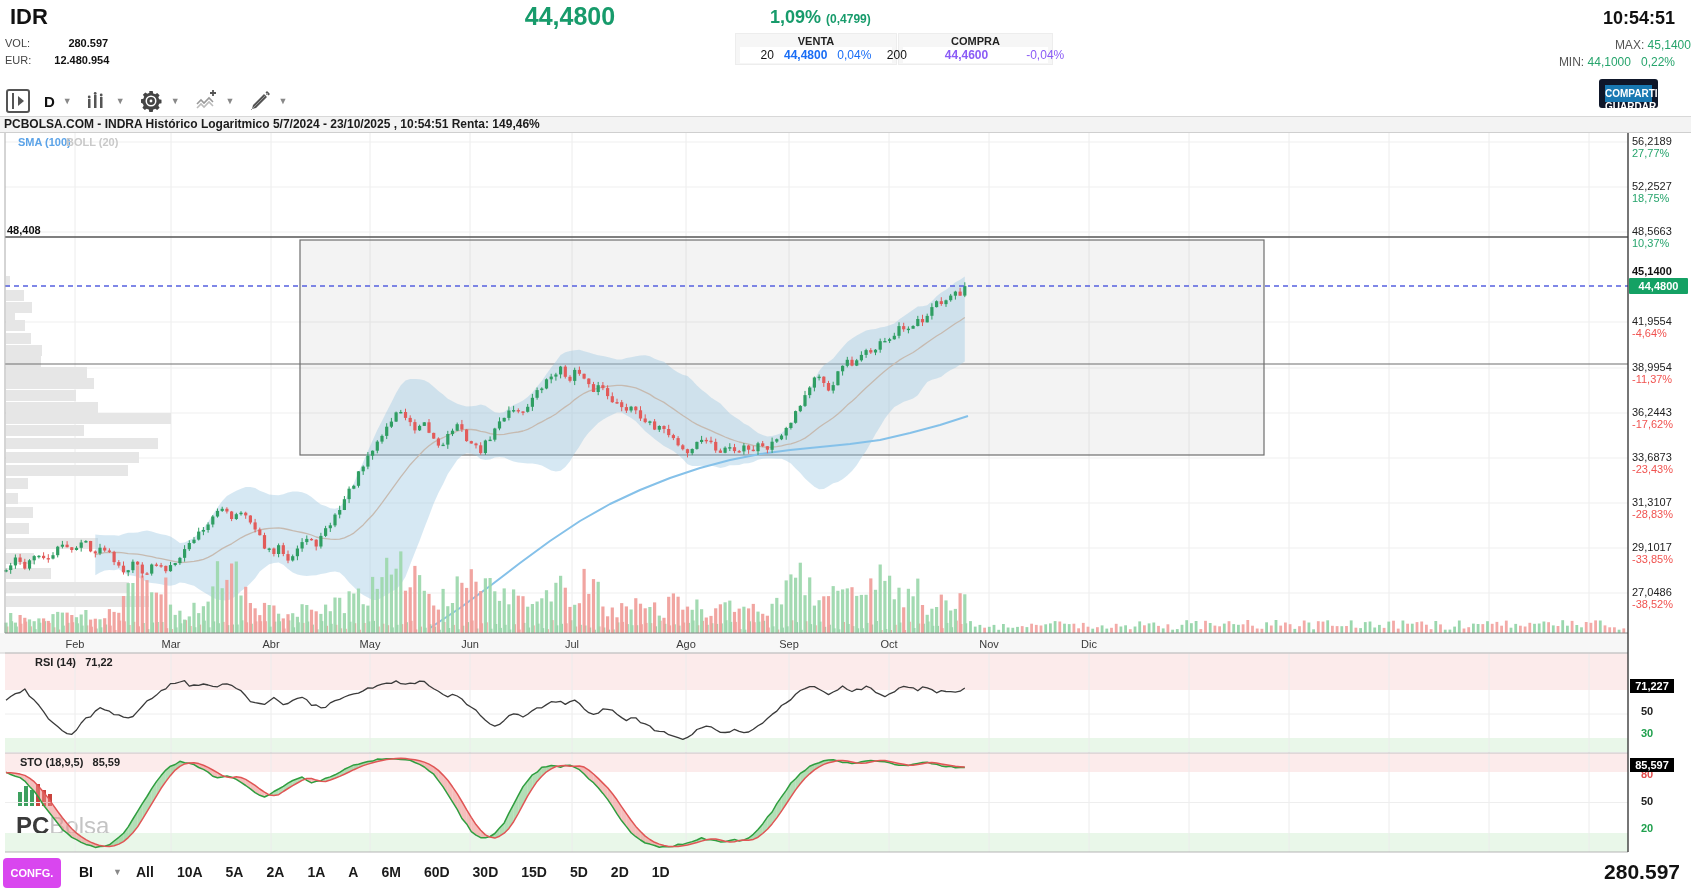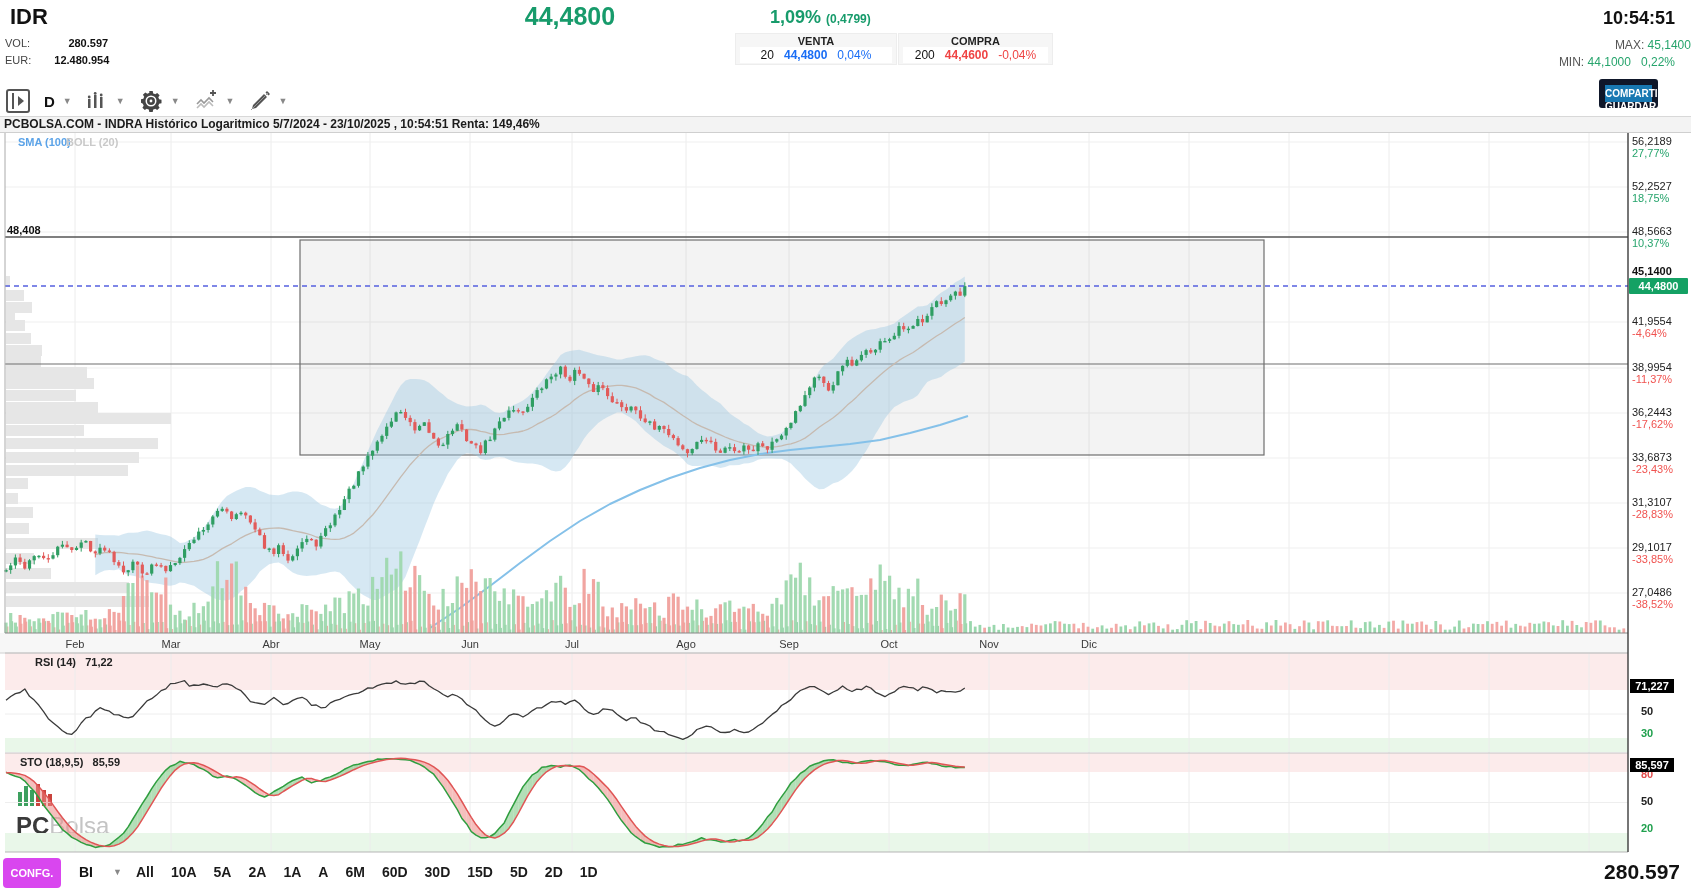--- a/index.html
+++ b/index.html
@@ -15,21 +15,21 @@
   .bigprice{left:480px;top:2px;width:180px;text-align:center;font-size:25px;font-weight:bold;color:#179b6b;}
   .pctline{left:770px;top:7px;font-weight:bold;color:#179b6b;font-size:18px;white-space:nowrap;}
   .pctline .paren{font-size:12px;}
   .quotebox{background:#f6f6f6;border:1px solid #ededed;font-size:12px;text-align:center;padding:1px 4px;}
   .quotebox .qlab{font-size:11px;font-weight:bold;color:#222;}
   .qrow{display:flex;gap:10px;justify-content:center;background:#fff;padding:1px 2px;}
   .clock{left:1560px;top:8px;width:115px;text-align:right;font-size:18px;font-weight:bold;color:#111;}
   .mmrow{font-size:12px;white-space:nowrap;}
   .mmrow .mlab{color:#555;}
   .grn{color:#26a46c;}
-  .red{color:#ef4444;}
+  .red{color:#8b5cf6;margin-left:28px;}
   .blu{color:#1a6ef5;}
   .blk{color:#111;}
   .sharebtn{left:1599px;top:79px;width:59px;height:29px;background:#1878b2;border:6px solid #0f172a;border-radius:3px;color:#fff;font-size:10px;font-weight:bold;text-align:center;line-height:13px;padding-top:2px;box-sizing:border-box;cursor:pointer;}
   .toolbar{left:6px;top:86px;height:30px;display:flex;align-items:center;gap:14px;}
   .tbtn{display:flex;align-items:center;gap:8px;cursor:pointer;}
   .caret{font-size:9px;color:#888;}
   .tfD{font-size:15px;font-weight:bold;color:#111;}
   .collapse{width:24px;height:24px;border:2px solid #555;border-radius:3px;display:flex;align-items:center;box-sizing:border-box;}
   .collapse .bar{width:2px;height:16px;background:#555;margin-left:4px;}
   .collapse .tri{width:0;height:0;border-left:6px solid #555;border-top:5px solid transparent;border-bottom:5px solid transparent;margin-left:4px;}
@@ -46,21 +46,21 @@
   .month{position:absolute;top:638px;font-size:11px;color:#3a3a3a;transform:translateX(-50%);}
   .panlab{font-size:11px;font-weight:bold;color:#222;white-space:nowrap;}
   .pbadge{position:absolute;left:1630px;width:44px;height:14px;background:#000;color:#fff;font-size:11px;font-weight:bold;text-align:center;line-height:14px;}
   .ptick{position:absolute;left:1633px;font-size:11px;font-weight:bold;margin-left:8px;}
   .logo{left:16px;top:782px;z-index:0;position:absolute;}
   .logo .word{font-size:24px;line-height:24px;margin-top:2px;}
   .logo .pc{font-weight:bold;color:#3a3a3a;}
   .logo .bolsa{color:#c4c4c4;}
   .confg{left:3px;top:858px;width:58px;height:30px;background:#d946ef;border-radius:4px;color:#fff;font-size:11px;font-weight:bold;text-align:center;line-height:30px;cursor:pointer;}
   .mode{left:79px;top:864px;font-size:14px;font-weight:bold;color:#111;display:flex;gap:20px;align-items:center;cursor:pointer;}
-  .ranges{left:136px;top:864px;display:flex;gap:17px;font-size:14px;font-weight:bold;color:#1b1b1b;}
+  .ranges{left:136px;top:864px;display:flex;gap:23px;font-size:14px;font-weight:bold;color:#1b1b1b;}
   .ranges span{cursor:pointer;}
   .volbig{left:1470px;top:860px;width:210px;text-align:right;font-size:21px;font-weight:bold;color:#111;}
   .icon-svg{display:block;}
 </style>
 </head>
 <body>
 
 <div class="page">
 
   <svg id="gfx" width="1691" height="893">

